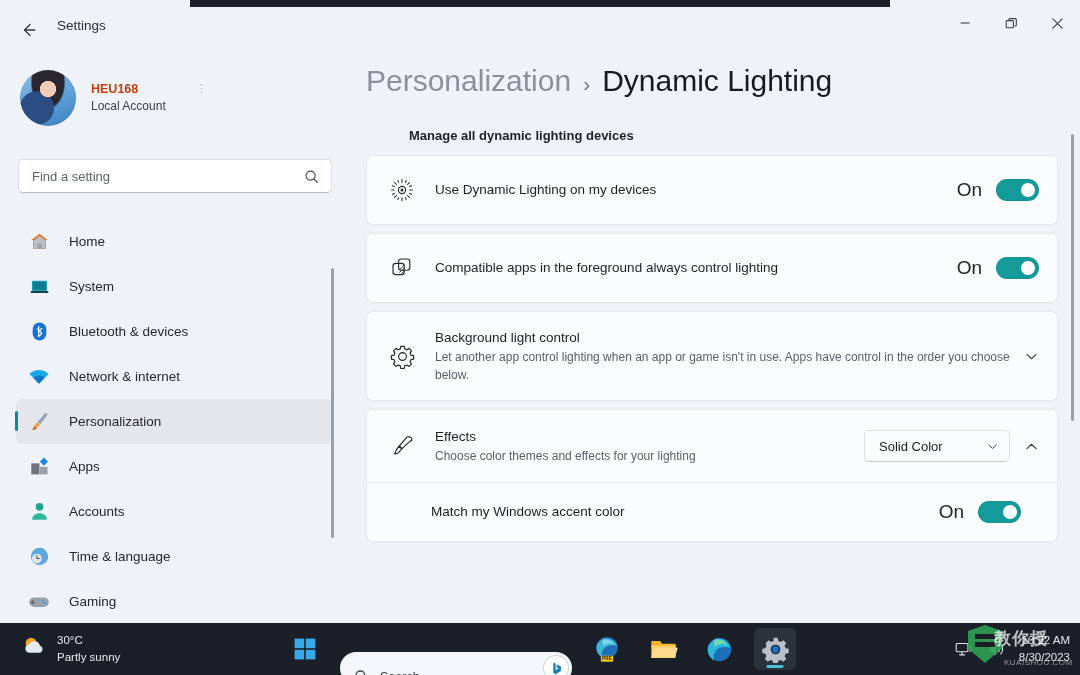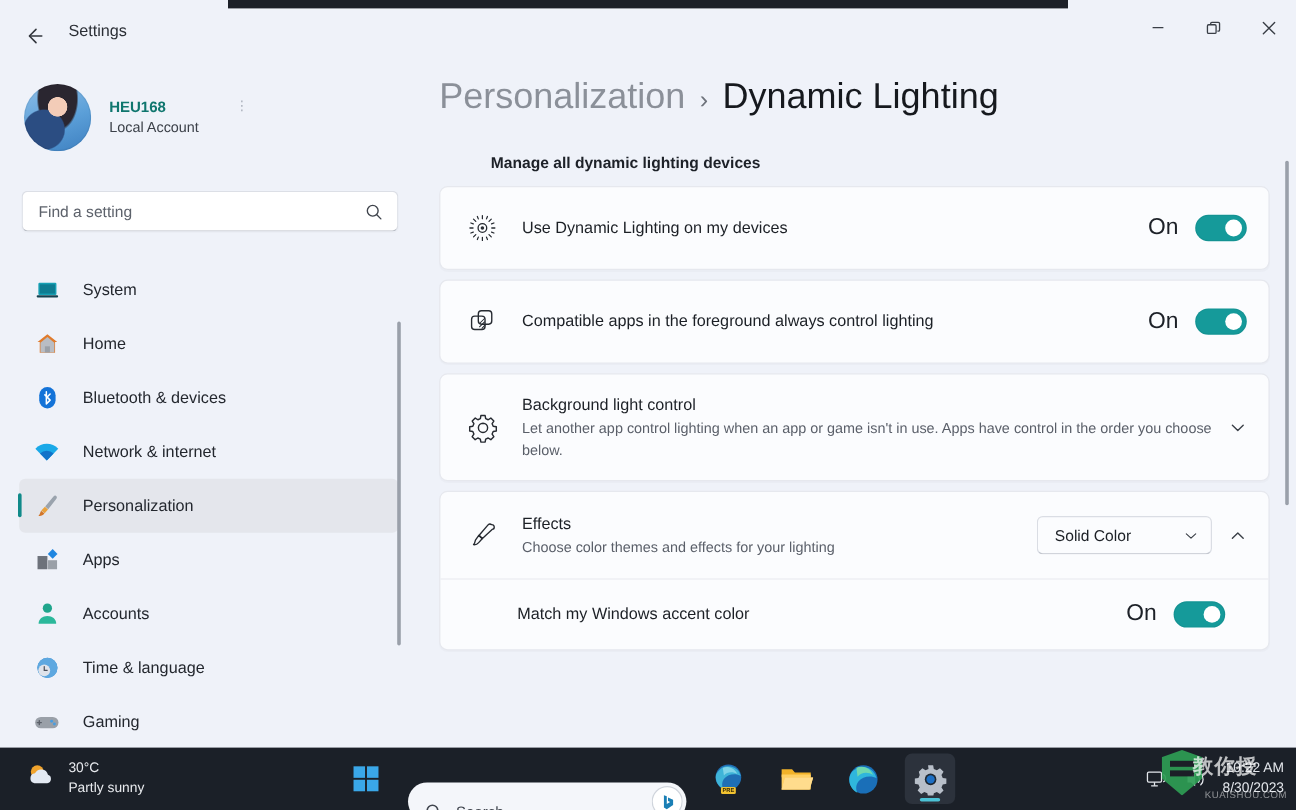--- a/index.html
+++ b/index.html
@@ -52,21 +52,21 @@
     width: 56px; height: 56px; border-radius: 50%;
     background:
       radial-gradient(circle at 50% 34%, #f3ccb8 0 17%, rgba(243,204,184,0) 18%),
       radial-gradient(ellipse at 30% 68%, #2b4d82 0 30%, rgba(43,77,130,0) 32%),
       radial-gradient(ellipse at 50% 22%, #2a2630 0 40%, rgba(42,38,48,0) 44%),
       linear-gradient(160deg, #8fbfe8 0%, #5b9fd8 55%, #3d7fc0 100%);
     box-shadow: inset 0 0 0 1px rgba(0,0,0,.06);
     flex: none;
   }
   .acct-text { margin-left: 15px; }
-  .acct-name { font-size: 12.5px; font-weight: bold; color: #0f766e; line-height: 1.35; }
+  .acct-name { font-size: 12.5px; font-weight: bold; color: #c2410c; line-height: 1.35; }
   .acct-type { font-size: 12px; color: #3c4149; line-height: 1.35; }
   .acct-dots {
     position: absolute; left: 196px; top: 36px;
     font-size: 11px; color: #aab0bb; letter-spacing: 0;
   }
 
   .searchbox {
     position: absolute; left: 18px; top: 113px; width: 314px; height: 34px;
     background: #ffffff; border: 1px solid #dcdfe6; border-bottom-color: #b9bdc6;
     border-radius: 5px; display: flex; align-items: center;
@@ -312,37 +312,37 @@
           <path d="M10 10 13.4 13.4" stroke="currentColor" stroke-width="1.15" stroke-linecap="round"></path>
         </svg>
       </span>
     </div>
 
     <div class="nav">
 
       <div class="nav-item">
         <span class="nav-ico">
           <svg width="21" height="21" viewBox="0 0 24 24">
+            <path d="M12 3 2.6 10.4h2.1v10.2h14.6V10.4h2.1z" fill="#e07b2c"></path>
+            <path d="M12 5.6 5.4 10.9v9.4h13.2v-9.4z" fill="#b9bdc4"></path>
+            <rect x="9.6" y="14.4" width="4.8" height="5.9" fill="#9aa0a8"></rect>
+          </svg>
+        </span>
+        <span class="nav-label">Home</span>
+      </div>
+
+      <div class="nav-item">
+        <span class="nav-ico">
+          <svg width="21" height="21" viewBox="0 0 24 24">
             <rect x="3.4" y="5.4" width="17.2" height="11.6" rx="1.1" fill="#17a0b4"></rect>
             <rect x="4.8" y="6.8" width="14.4" height="8.8" fill="#0f7c91"></rect>
             <rect x="1.8" y="17.2" width="20.4" height="2.1" rx="1" fill="#15414f"></rect>
           </svg>
         </span>
         <span class="nav-label">System</span>
-      </div>
-
-      <div class="nav-item">
-        <span class="nav-ico">
-          <svg width="21" height="21" viewBox="0 0 24 24">
-            <path d="M12 3 2.6 10.4h2.1v10.2h14.6V10.4h2.1z" fill="#e07b2c"></path>
-            <path d="M12 5.6 5.4 10.9v9.4h13.2v-9.4z" fill="#b9bdc4"></path>
-            <rect x="9.6" y="14.4" width="4.8" height="5.9" fill="#9aa0a8"></rect>
-          </svg>
-        </span>
-        <span class="nav-label">Home</span>
       </div>
 
       <div class="nav-item">
         <span class="nav-ico">
           <svg width="21" height="21" viewBox="0 0 24 24">
             <rect x="4.2" y="1.8" width="15.6" height="20.4" rx="7.8" fill="#1473d8"></rect>
             <path d="M11 6.2v11.6l3.6-3.6-5-5M11 12l3.6-3.6" fill="none" stroke="#fff" stroke-width="1.45" stroke-linejoin="round" stroke-linecap="round"></path>
           </svg>
         </span>
         <span class="nav-label">Bluetooth &amp; devices</span>

